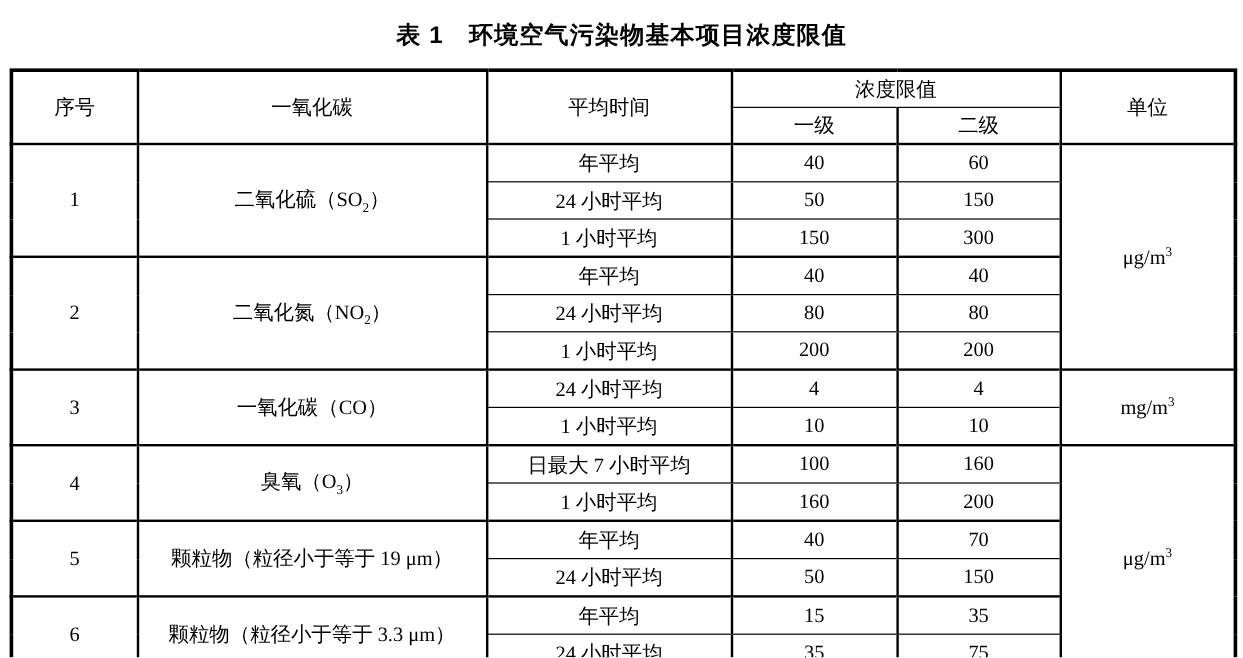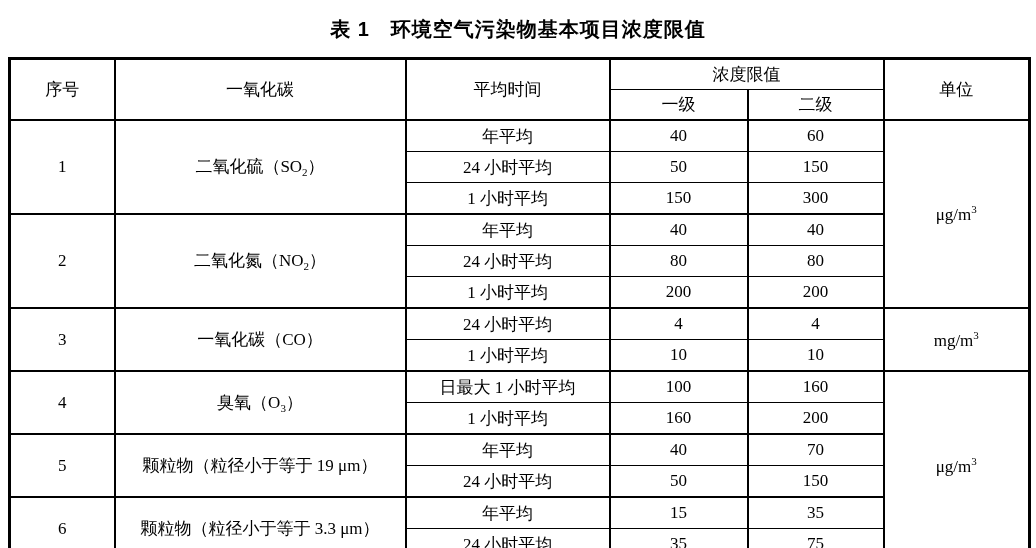--- a/index.html
+++ b/index.html
@@ -142,21 +142,21 @@
       </tr>
       <tr>
         <td>1 小时平均</td>
         <td>10</td>
         <td>10</td>
       </tr>
 
       <tr class="group-start">
         <td rowspan="2">4</td>
         <td rowspan="2"><span>臭氧（O</span><sub class="chem">3</sub><span>）</span></td>
-        <td>日最大 1 小时平均</td>
+        <td>日最大 7 小时平均</td>
         <td>100</td>
         <td>160</td>
         <td rowspan="6"><span>μg/m</span><sup class="unit-sup">3</sup></td>
       </tr>
       <tr>
         <td>1 小时平均</td>
         <td>160</td>
         <td>200</td>
       </tr>
 

